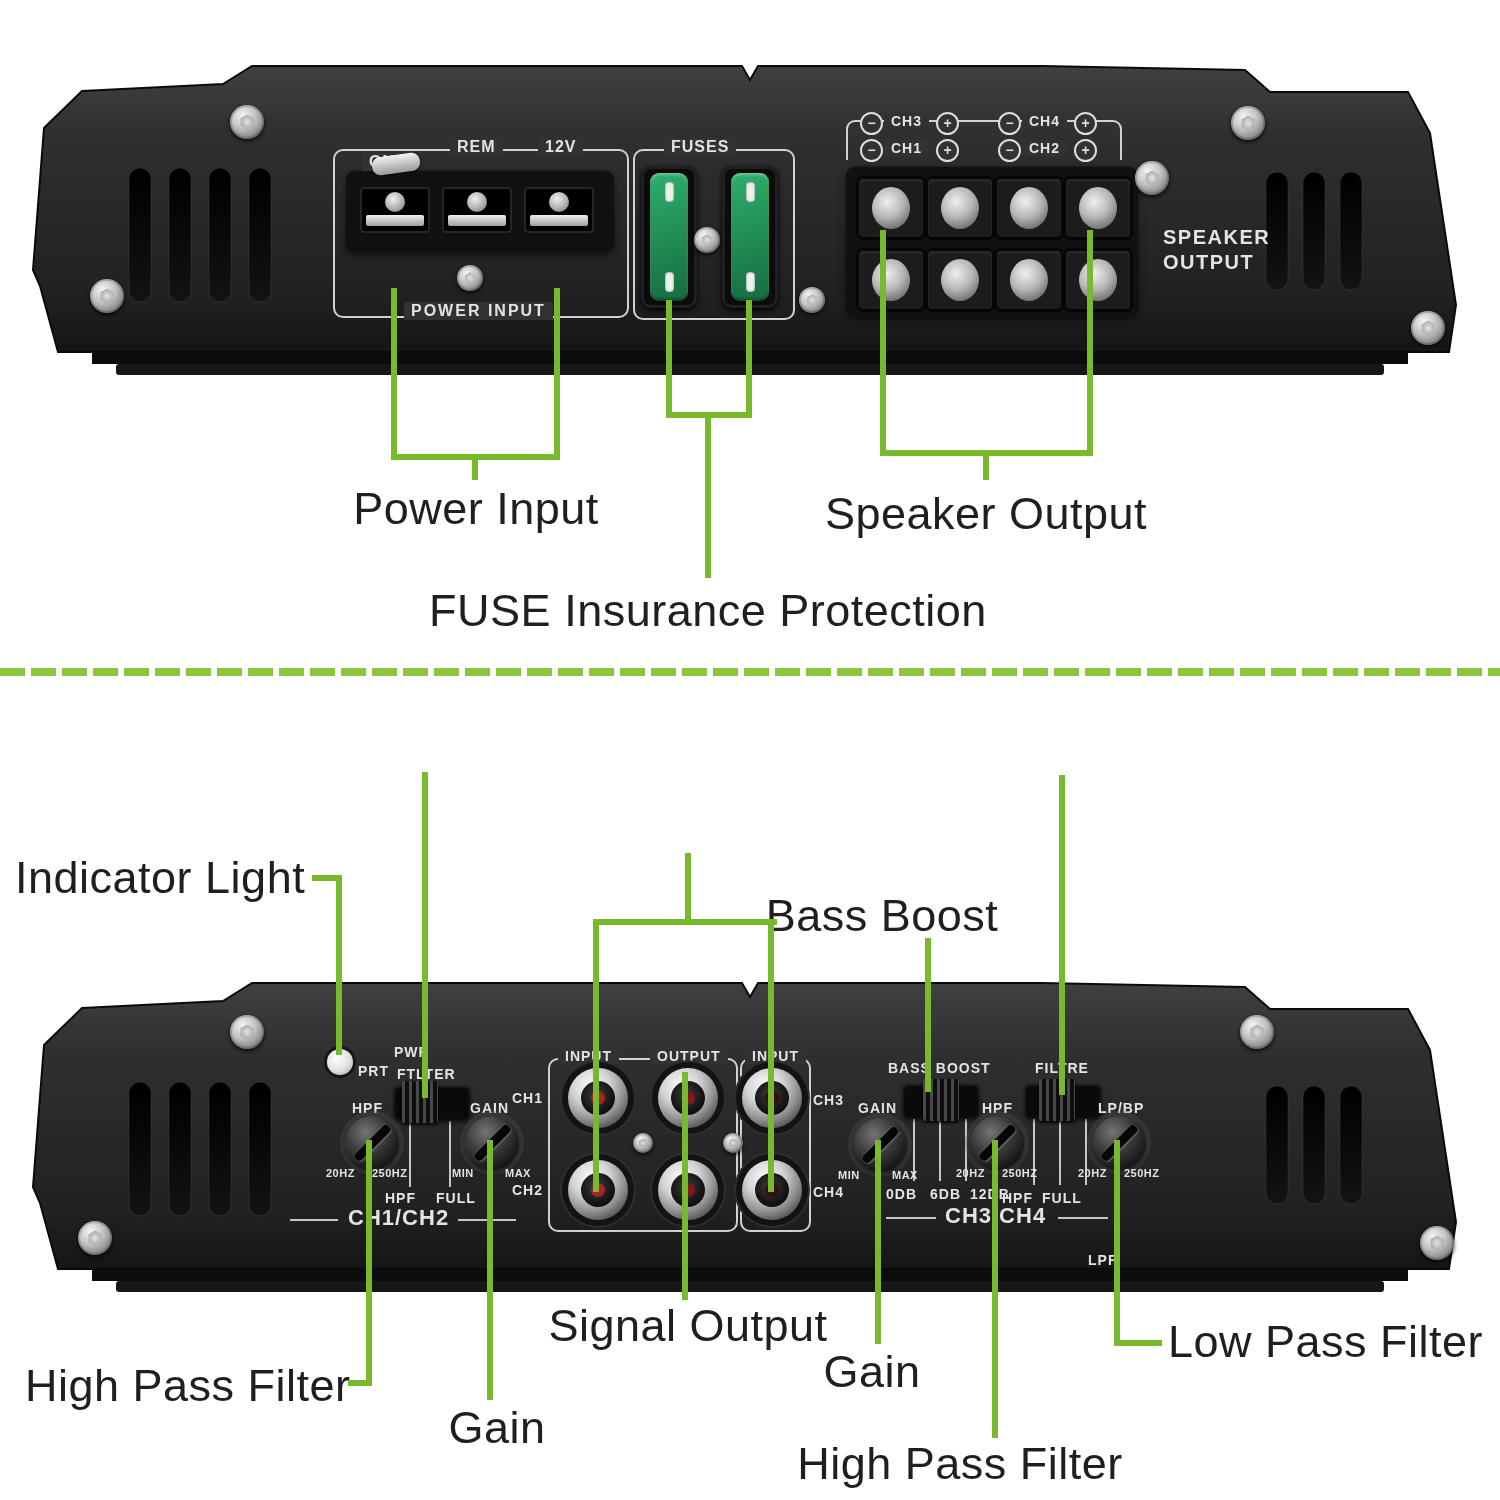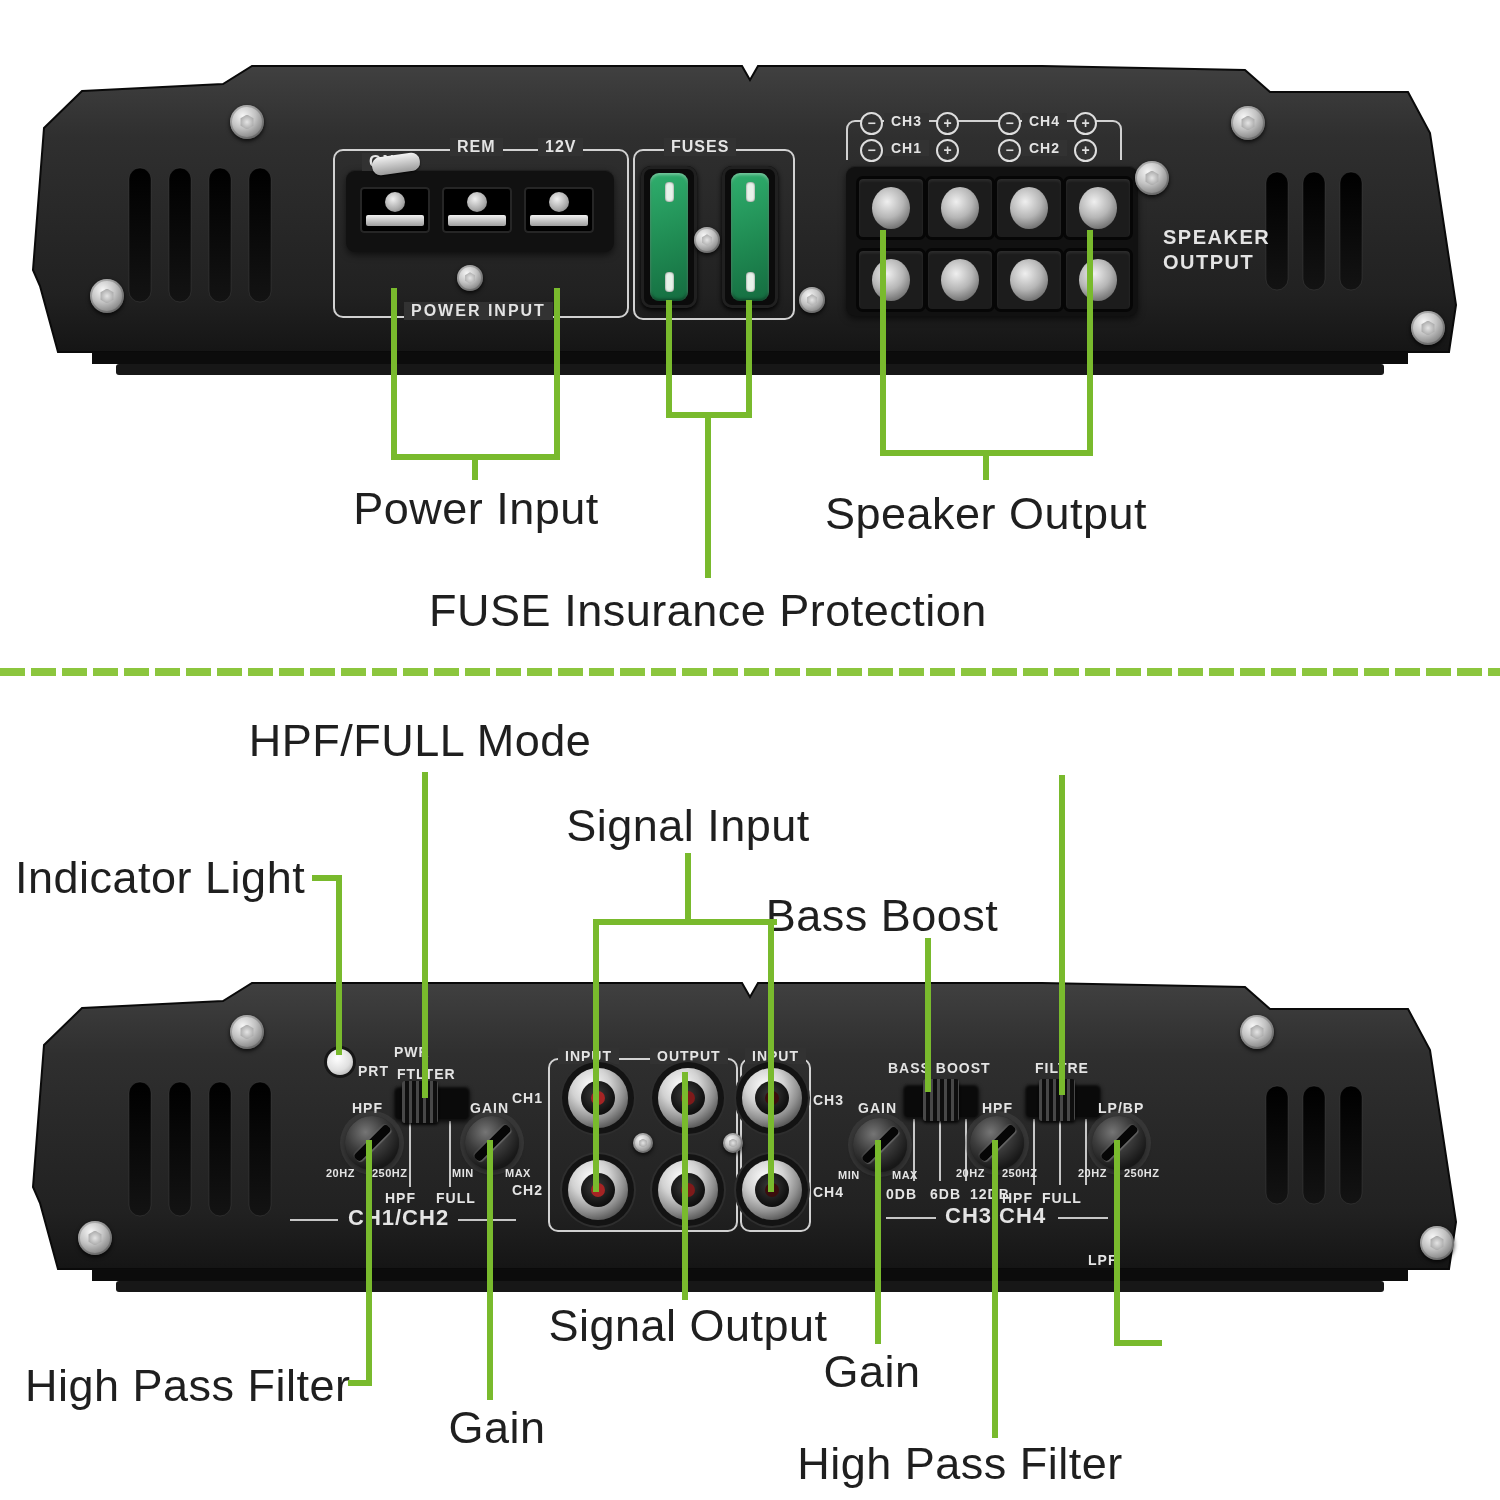--- a/index.html
+++ b/index.html
@@ -217,22 +217,20 @@
   <div class="gl" style="left:1087px;top:230px;height:226px;"></div>
   <div class="gl h" style="left:880px;top:450px;width:213px;"></div>
   <div class="gl" style="left:983px;top:454px;height:26px;"></div>
 
   <div class="ann c" style="left:476px;top:483px;">Power Input</div>
   <div class="ann c" style="left:708px;top:585px;">FUSE Insurance Protection</div>
   <div class="ann c" style="left:986px;top:488px;">Speaker Output</div>
 
   <div class="divider"></div>
 
-  <div class="ann c" style="left:420px;top:715px;">HPF/FULL Mode</div>
-  <div class="ann c" style="left:688px;top:800px;">Signal Input</div>
   <div class="ann" style="left:15px;top:852px;">Indicator Light</div>
   <div class="ann c" style="left:882px;top:890px;">Bass Boost</div>
 
   <div class="gl" style="left:422px;top:772px;height:326px;"></div>
   <div class="gl" style="left:1059px;top:775px;height:320px;"></div>
   <div class="gl" style="left:685px;top:853px;height:72px;"></div>
   <div class="gl h" style="left:593px;top:919px;width:184px;"></div>
   <div class="gl" style="left:593px;top:923px;height:269px;"></div>
   <div class="gl" style="left:768px;top:923px;height:269px;"></div>
   <div class="gl h" style="left:312px;top:875px;width:30px;"></div>
@@ -350,14 +348,15 @@
   <div class="gl" style="left:875px;top:1140px;height:204px;"></div>
   <div class="gl" style="left:992px;top:1140px;height:298px;"></div>
   <div class="gl" style="left:1114px;top:1140px;height:206px;"></div>
   <div class="gl h" style="left:1114px;top:1340px;width:48px;"></div>
 
   <div class="ann" style="left:25px;top:1360px;">High Pass Filter</div>
   <div class="ann c" style="left:497px;top:1402px;">Gain</div>
   <div class="ann c" style="left:688px;top:1300px;">Signal Output</div>
   <div class="ann c" style="left:872px;top:1346px;">Gain</div>
   <div class="ann c" style="left:960px;top:1438px;">High Pass Filter</div>
+  <div class="ann" style="left:1168px;top:1316px;">Low Pass Filter</div>
 
 </div>
 
 </body></html>

